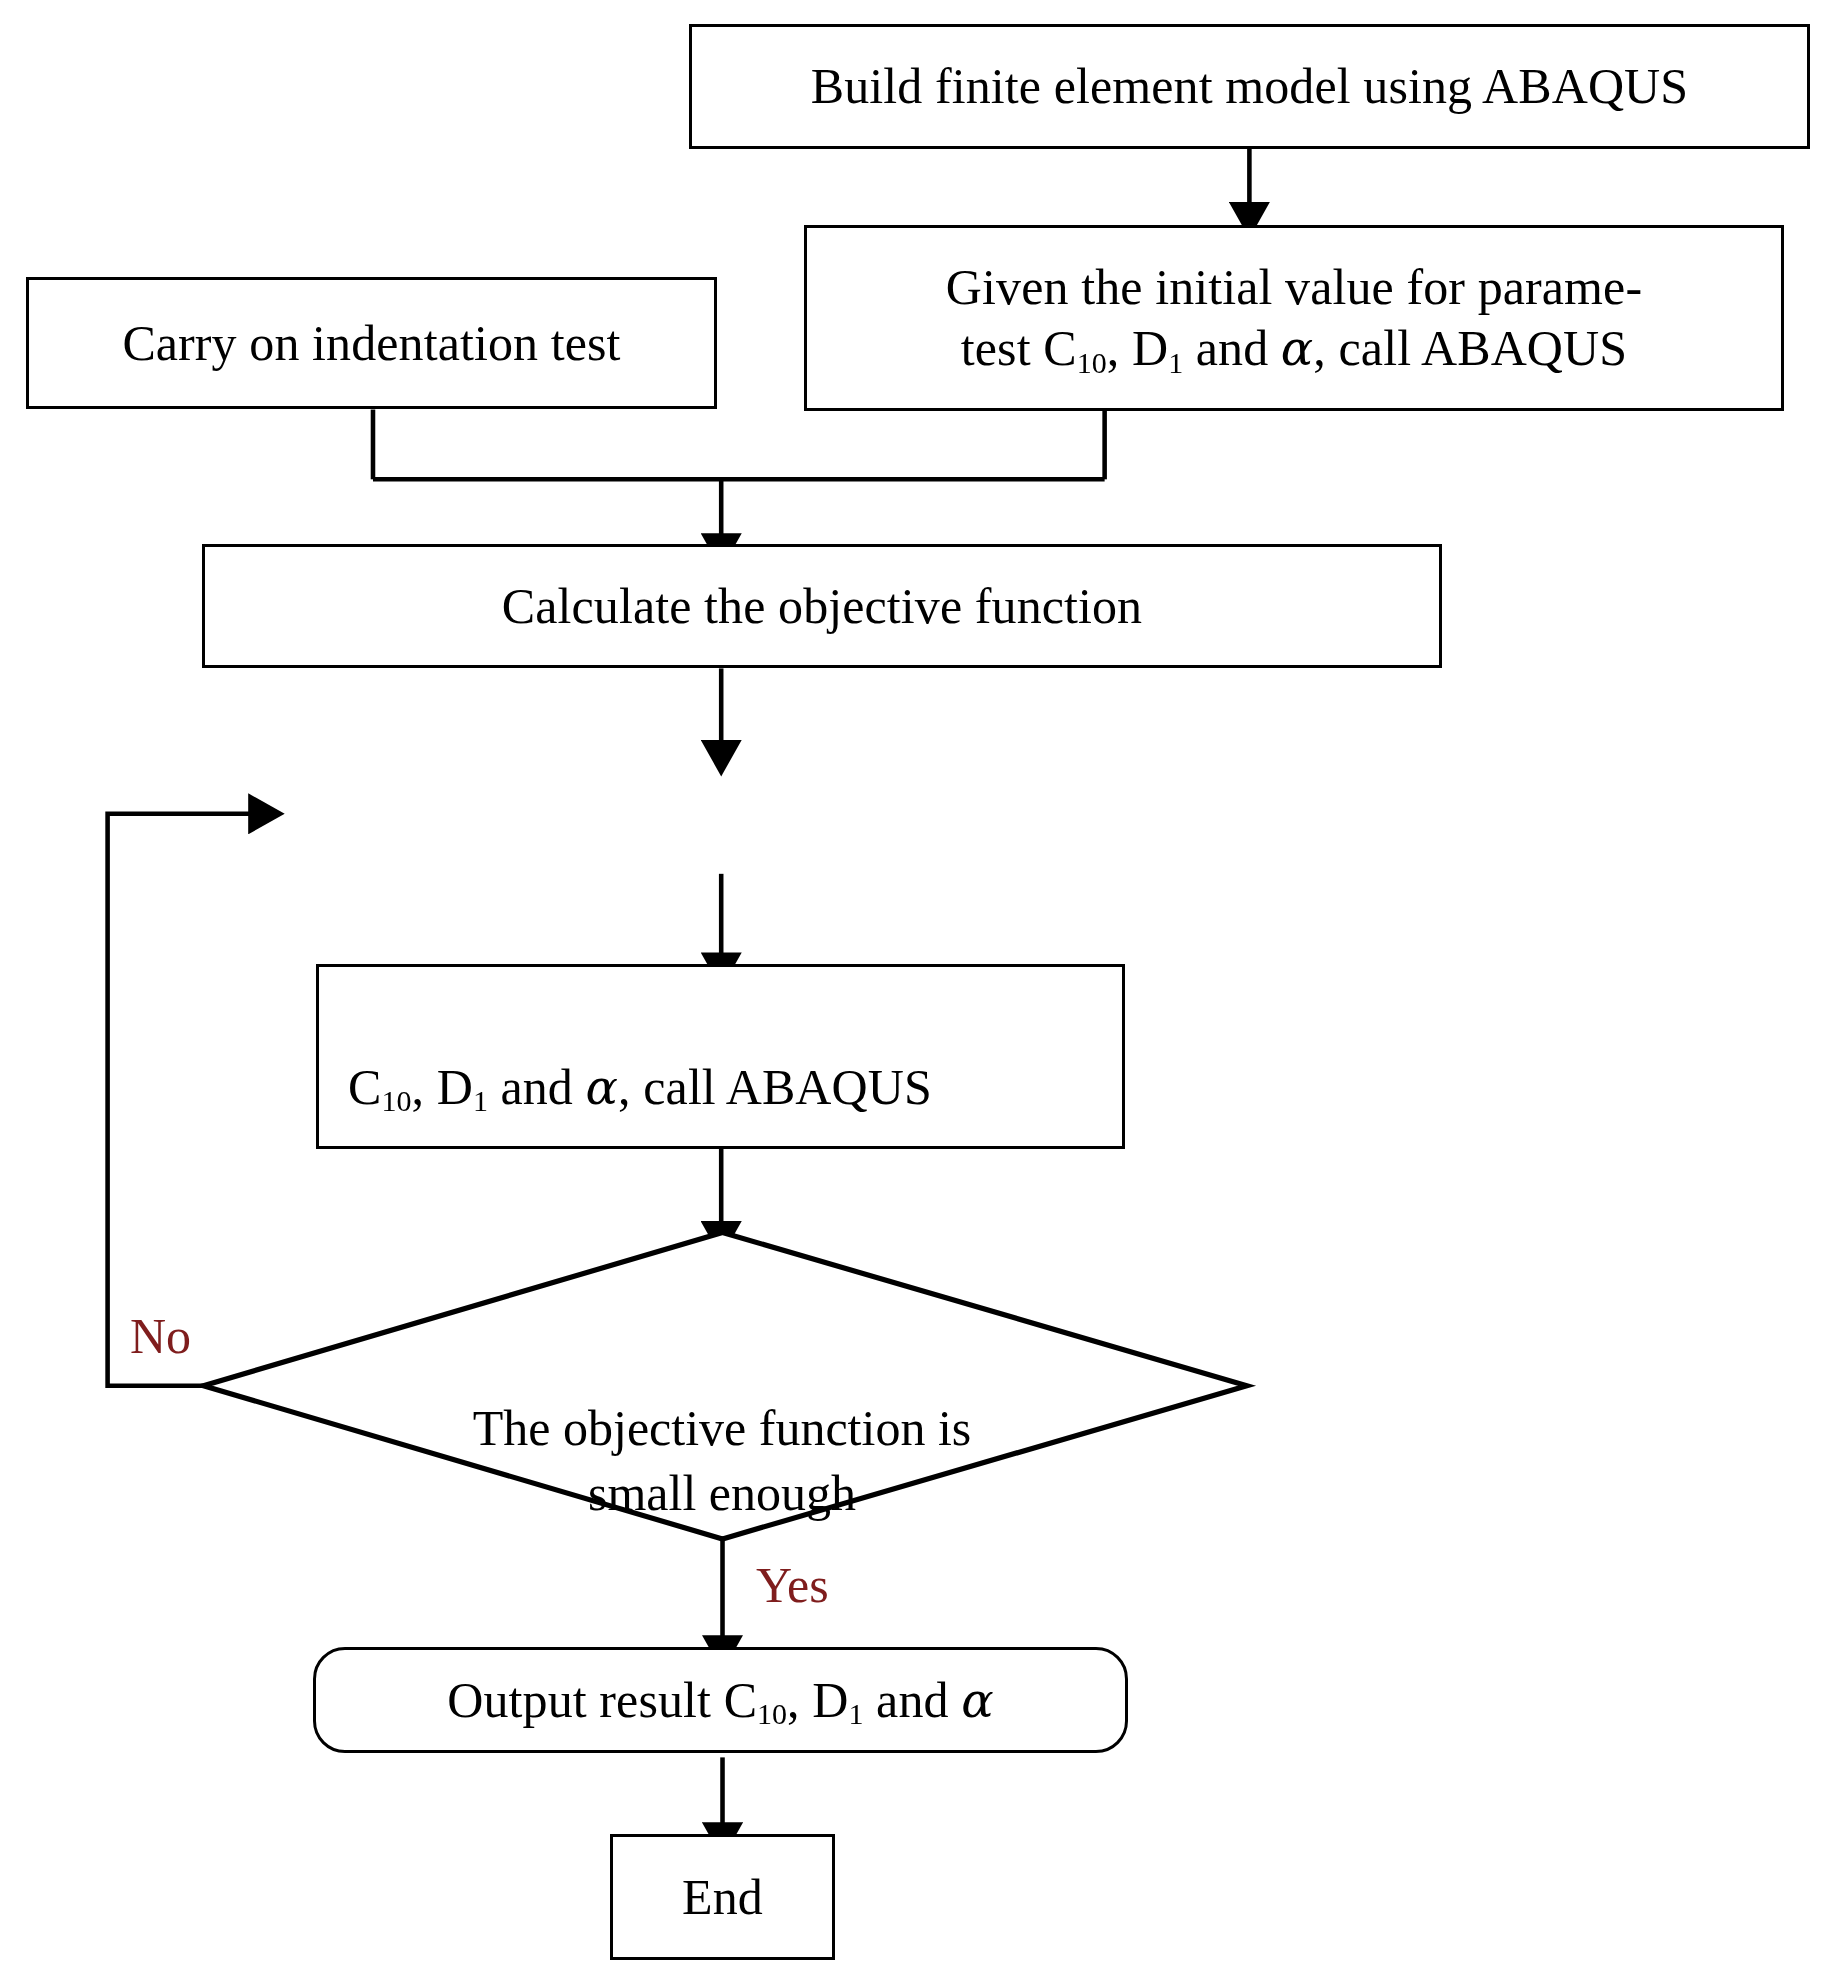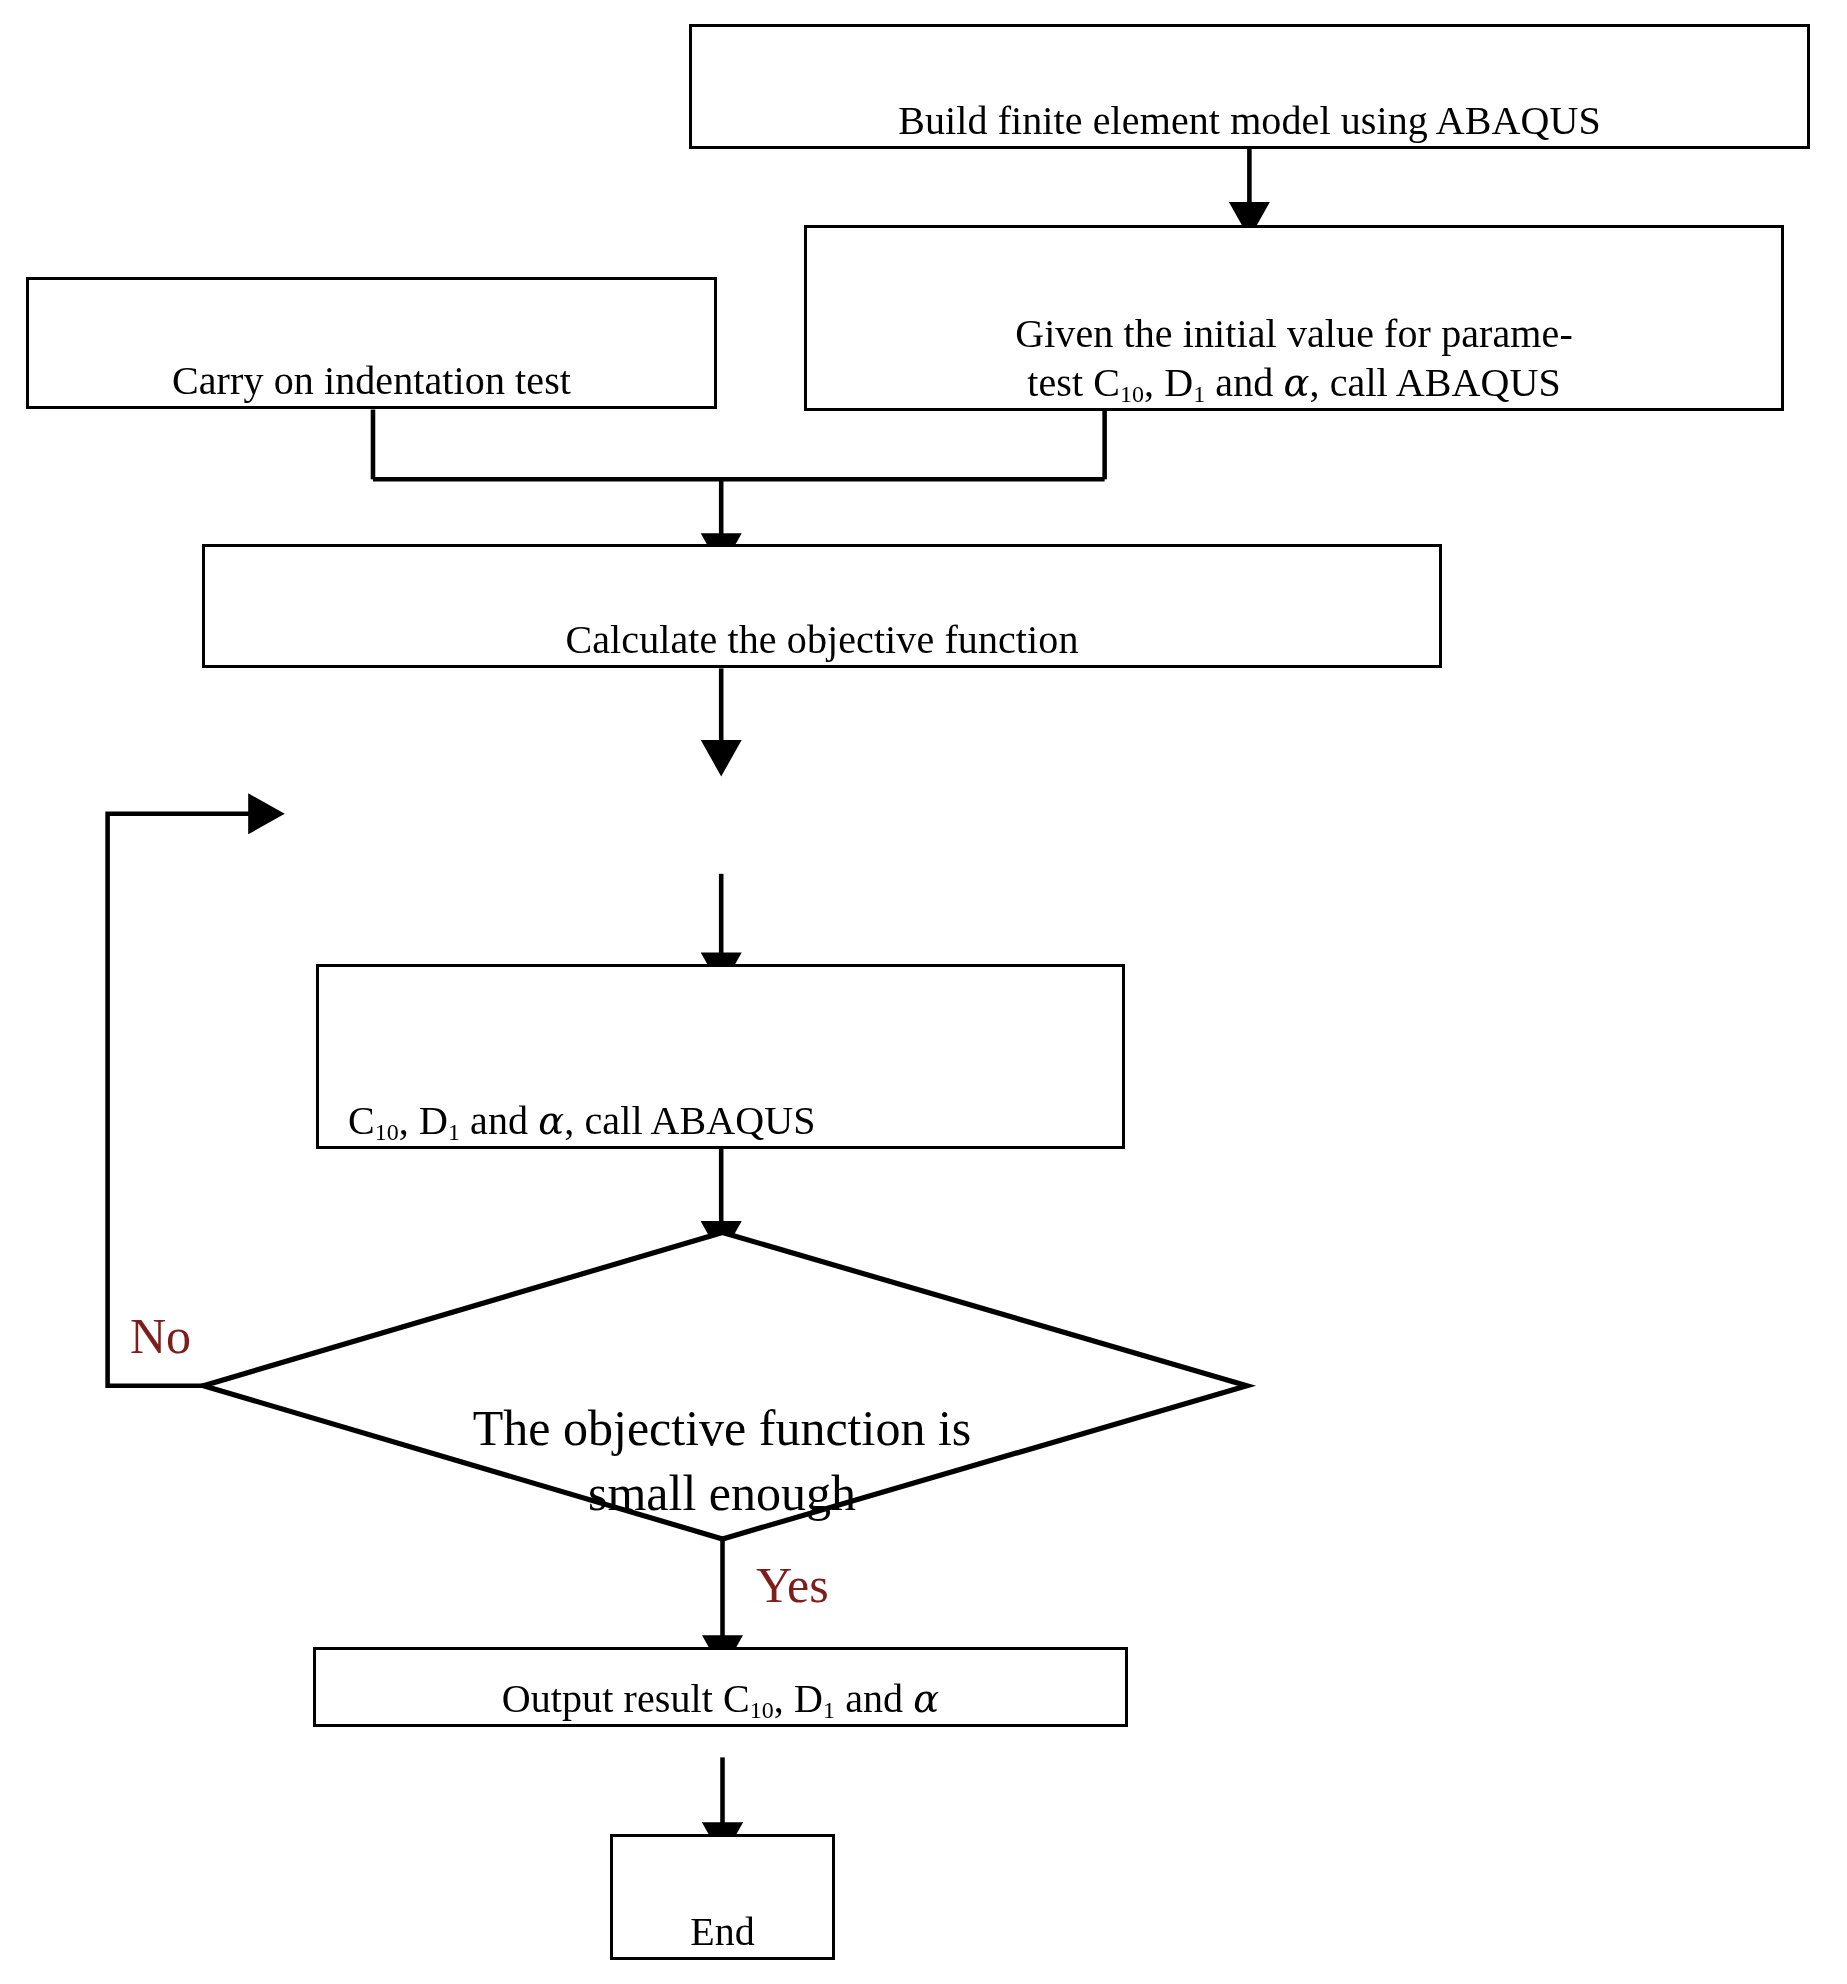--- a/index.html
+++ b/index.html
@@ -23,26 +23,26 @@
     position: absolute;
     left: 0;
     top: 0;
     width: 1848px;
     height: 1985px;
   }
   .node {
     position: absolute;
     box-sizing: border-box;
     display: flex;
-    align-items: flex-end;
+    align-items: center;
     justify-content: center;
     text-align: center;
     border: 3.3px solid #000000;
     background: #ffffff;
-    font-size: 40px;
+    font-size: 50px;
     line-height: 1.22;
     letter-spacing: 0.1px;
   }
   .node .txt { display: block; width: 100%; padding: 0 6.5px; }
   .node.left-align { justify-content: flex-start; text-align: left; }
   .node.left-align .txt { text-align: left; padding-left: 29px; }
   sub {
     font-size: 0.60em;
     vertical-align: baseline;
     position: relative;
@@ -155,21 +155,21 @@
       <br>
       <span>C</span><sub>10</sub><span>, D</span><sub>1</sub><span> and </span><span class="greek">α</span><span>, call ABAQUS</span>
     </span>
   </div>
 
   <div class="diamond-text" style="left:396px; top:1396px; width:652px;">
     <span>The objective function is</span><br>
     <span>small enough</span>
   </div>
 
-  <div class="node" style="left:313px; top:1647px; width:815px; height:80px;">
+  <div class="node" style="left:313px; top:1647px; width:815px; height:106px;border-radius:32px;">
     <span class="txt">
       <span>Output result C</span><sub>10</sub><span>, D</span><sub>1</sub><span> and </span><span class="greek">α</span>
     </span>
   </div>
 
   <div class="node" style="left:610px; top:1834px; width:225px; height:126px;">
     <span class="txt">End</span>
   </div>
 
   <div class="edge-label" style="left:130px; top:1311px;">No</div>

